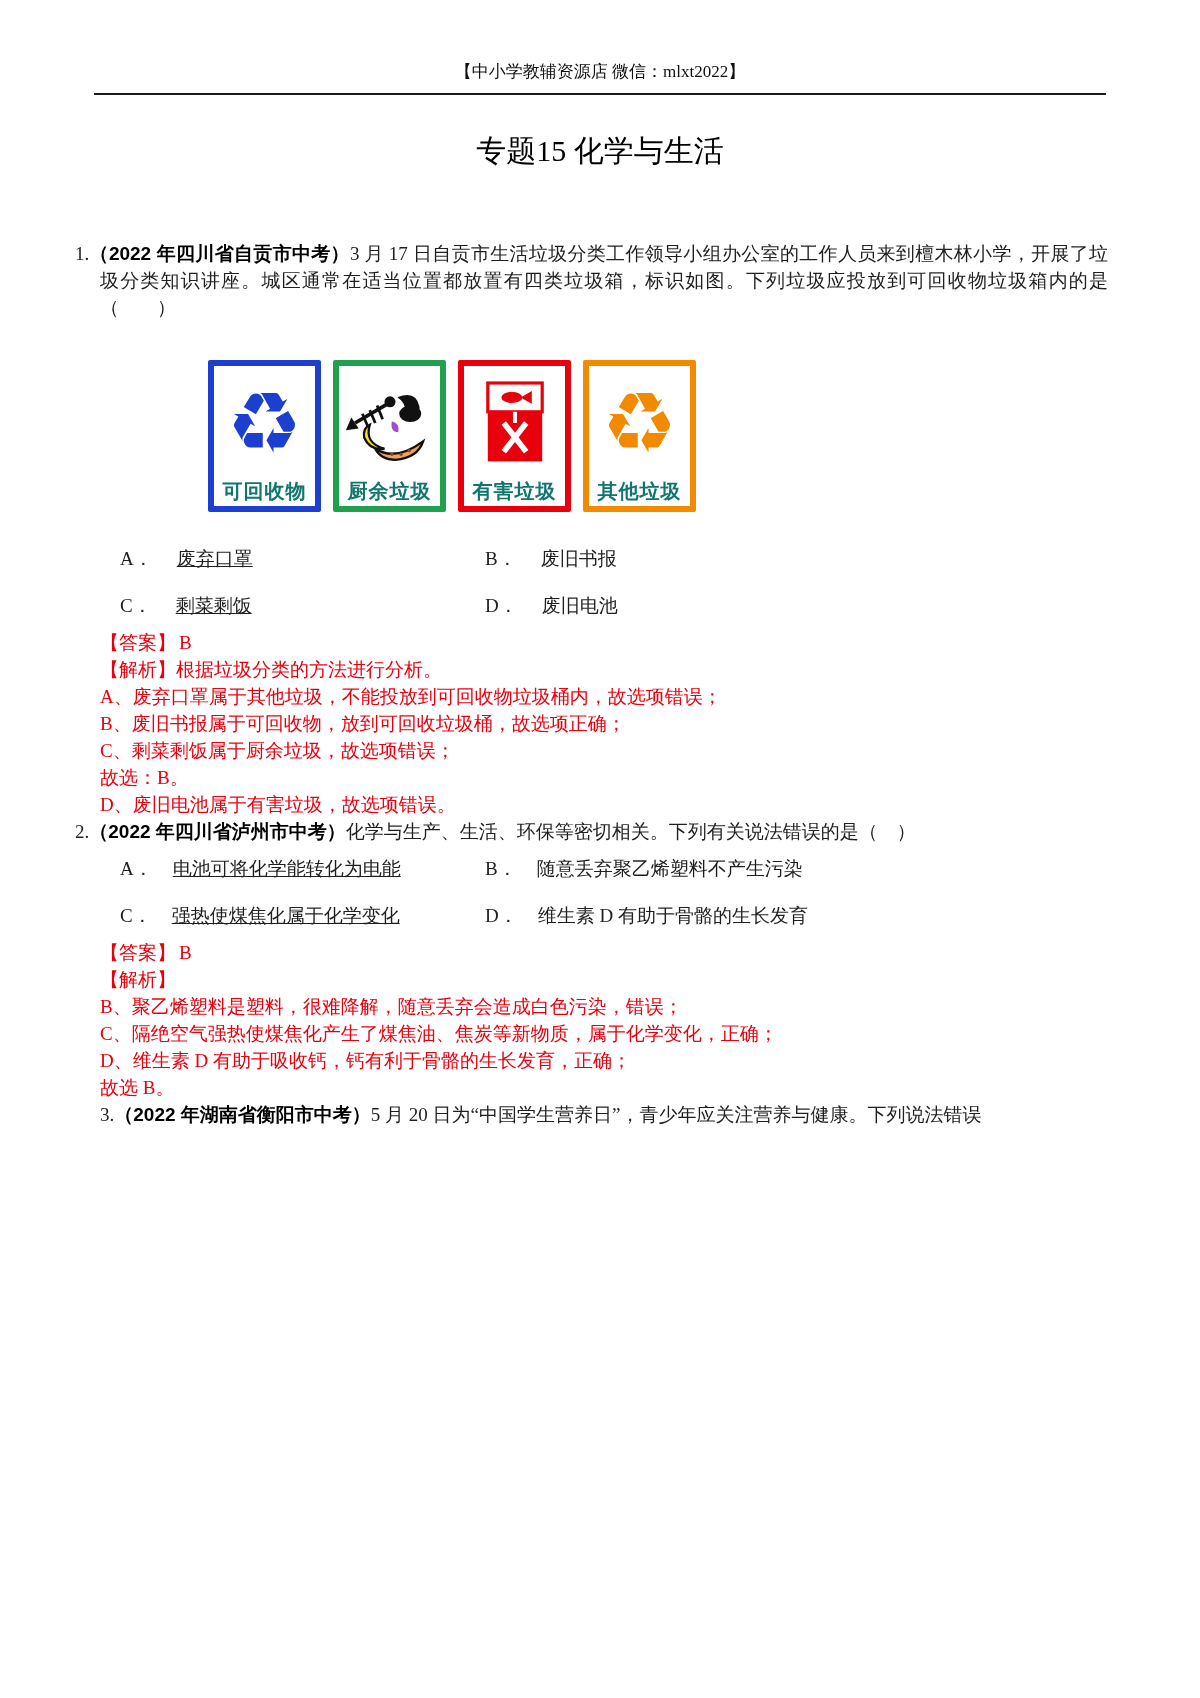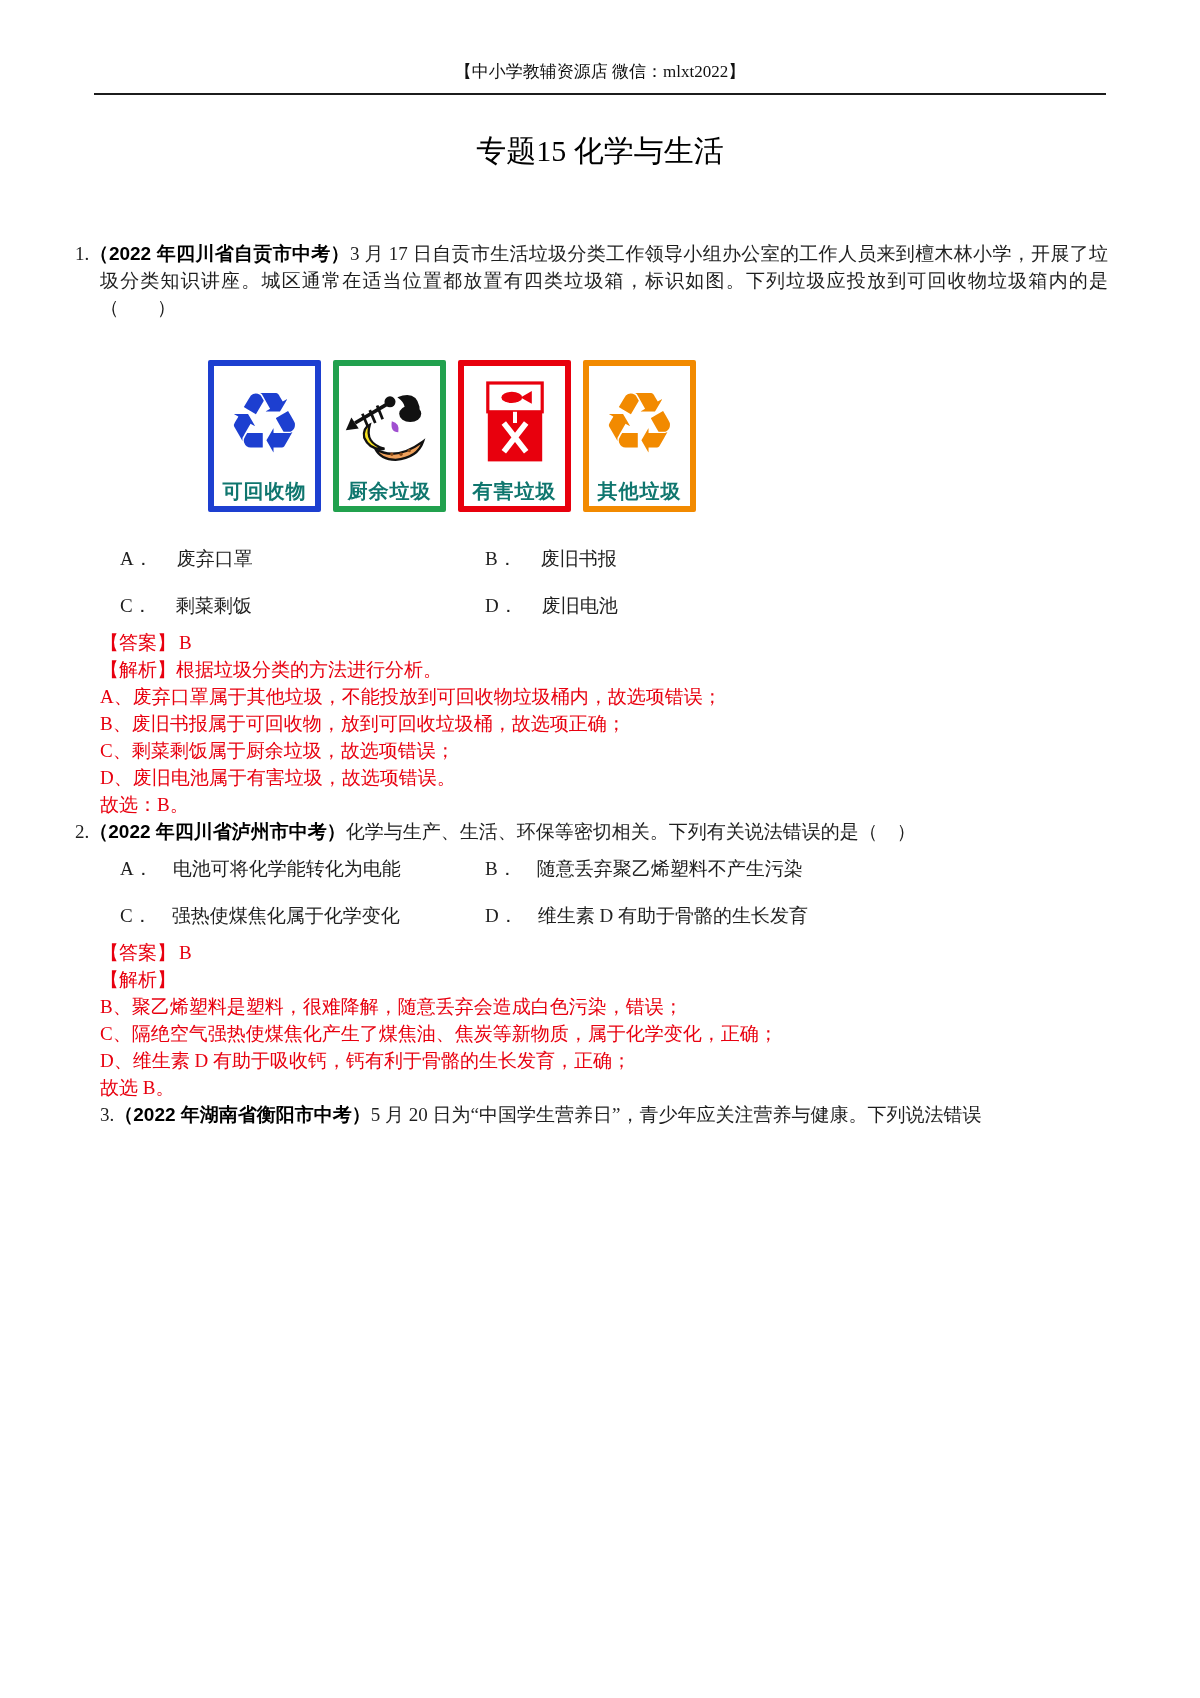--- a/index.html
+++ b/index.html
@@ -80,21 +80,21 @@
     color:#0f766e;
     line-height:24px;
     padding-bottom:3px;
     white-space:nowrap;
   }
   
   .options{padding-left:20px;}
   .q1opts{margin-top:23px;}
   .opt-row{font-size:19px;line-height:47px;}
   .opt{display:inline-block;}
-  .opt-first{width:365px;}
+  .opt-first{width:365px;text-decoration:underline;}
   .opt-marker{display:inline-block;}
   .gap-wide .opt-text{margin-left:24px;}
   .gap-narrow .opt-text{margin-left:20px;}
 </style>
 </head>
 <body>
 
 <div class="page">
 
   <div class="header-text">【中小学教辅资源店 微信：mlxt2022】</div>
@@ -160,22 +160,22 @@
       <div class="opt-row">
         <span class="opt opt-first"><span class="opt-marker">C．</span><span class="opt-text">剩菜剩饭</span></span><span class="opt"><span class="opt-marker">D．</span><span class="opt-text">废旧电池</span></span>
       </div>
     </div>
 
     <p class="red"><span>【答案】</span><span class="ans-letter">B</span></p>
     <p class="red"><span>【解析】</span><span>根据垃圾分类的方法进行分析。</span></p>
     <p class="red">A、废弃口罩属于其他垃圾，不能投放到可回收物垃圾桶内，故选项错误；</p>
     <p class="red">B、废旧书报属于可回收物，放到可回收垃圾桶，故选项正确；</p>
     <p class="red">C、剩菜剩饭属于厨余垃圾，故选项错误；</p>
+    <p class="red">故选：B。</p>
     <p class="red">D、废旧电池属于有害垃圾，故选项错误。</p>
-    <p class="red">故选：B。</p>
 
     <p class="stem hang"><span>2.</span><span class="src">（2022 年四川省泸州市中考）</span><span>化学与生产、生活、环保等密切相关。下列有关说法错误的是（　）</span></p>
 
     <div class="options gap-narrow">
       <div class="opt-row">
         <span class="opt opt-first"><span class="opt-marker">A．</span><span class="opt-text">电池可将化学能转化为电能</span></span><span class="opt"><span class="opt-marker">B．</span><span class="opt-text">随意丢弃聚乙烯塑料不产生污染</span></span>
       </div>
       <div class="opt-row">
         <span class="opt opt-first"><span class="opt-marker">C．</span><span class="opt-text">强热使煤焦化属于化学变化</span></span><span class="opt"><span class="opt-marker">D．</span><span class="opt-text">维生素 D 有助于骨骼的生长发育</span></span>
       </div>

